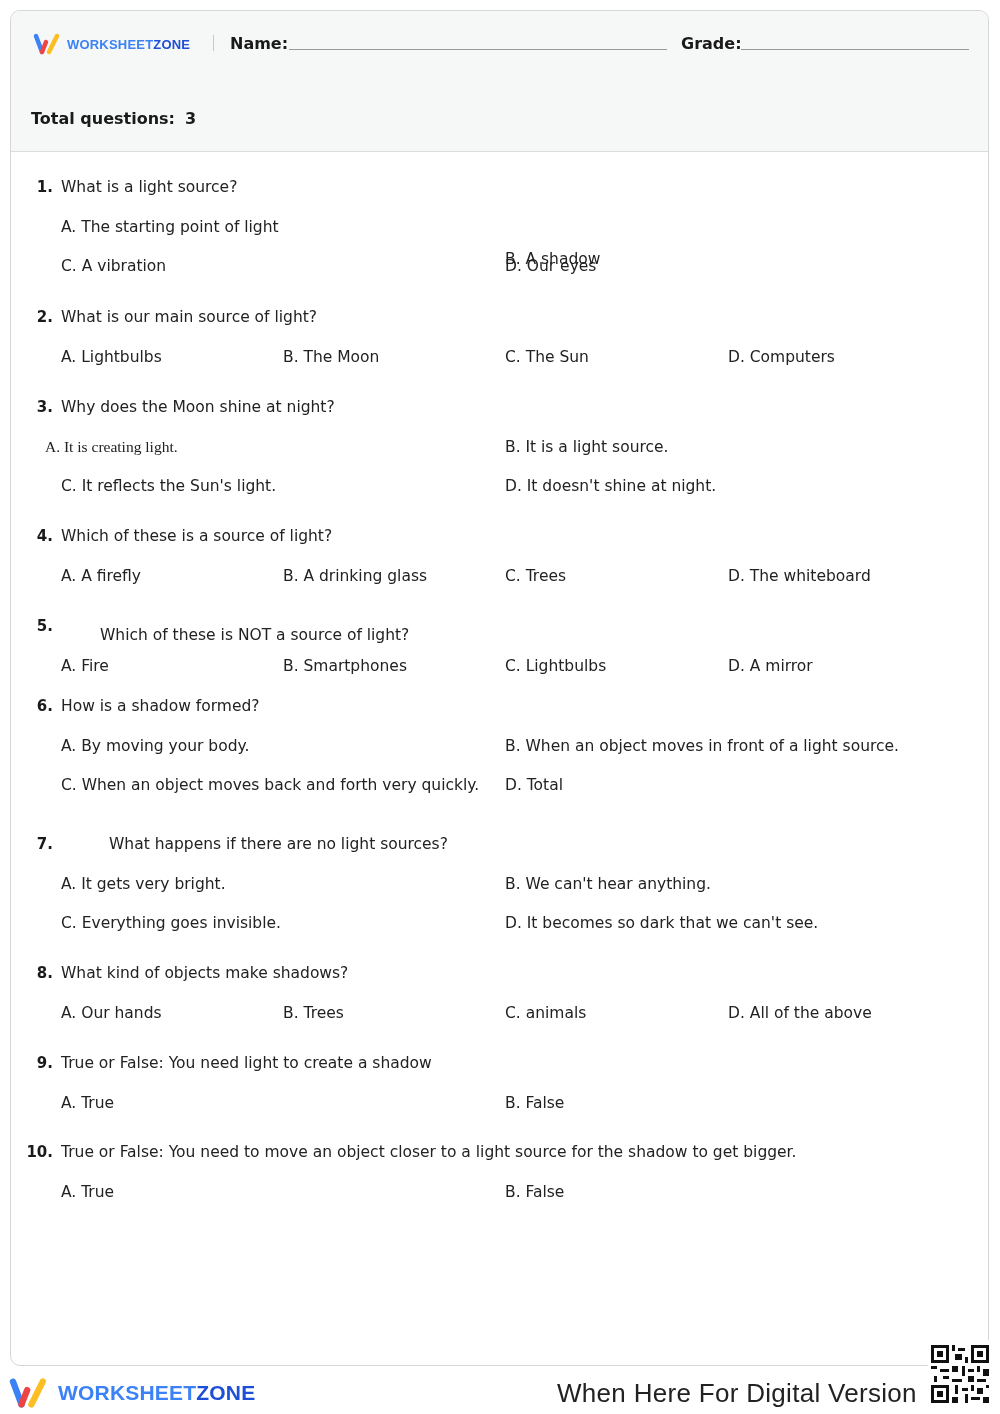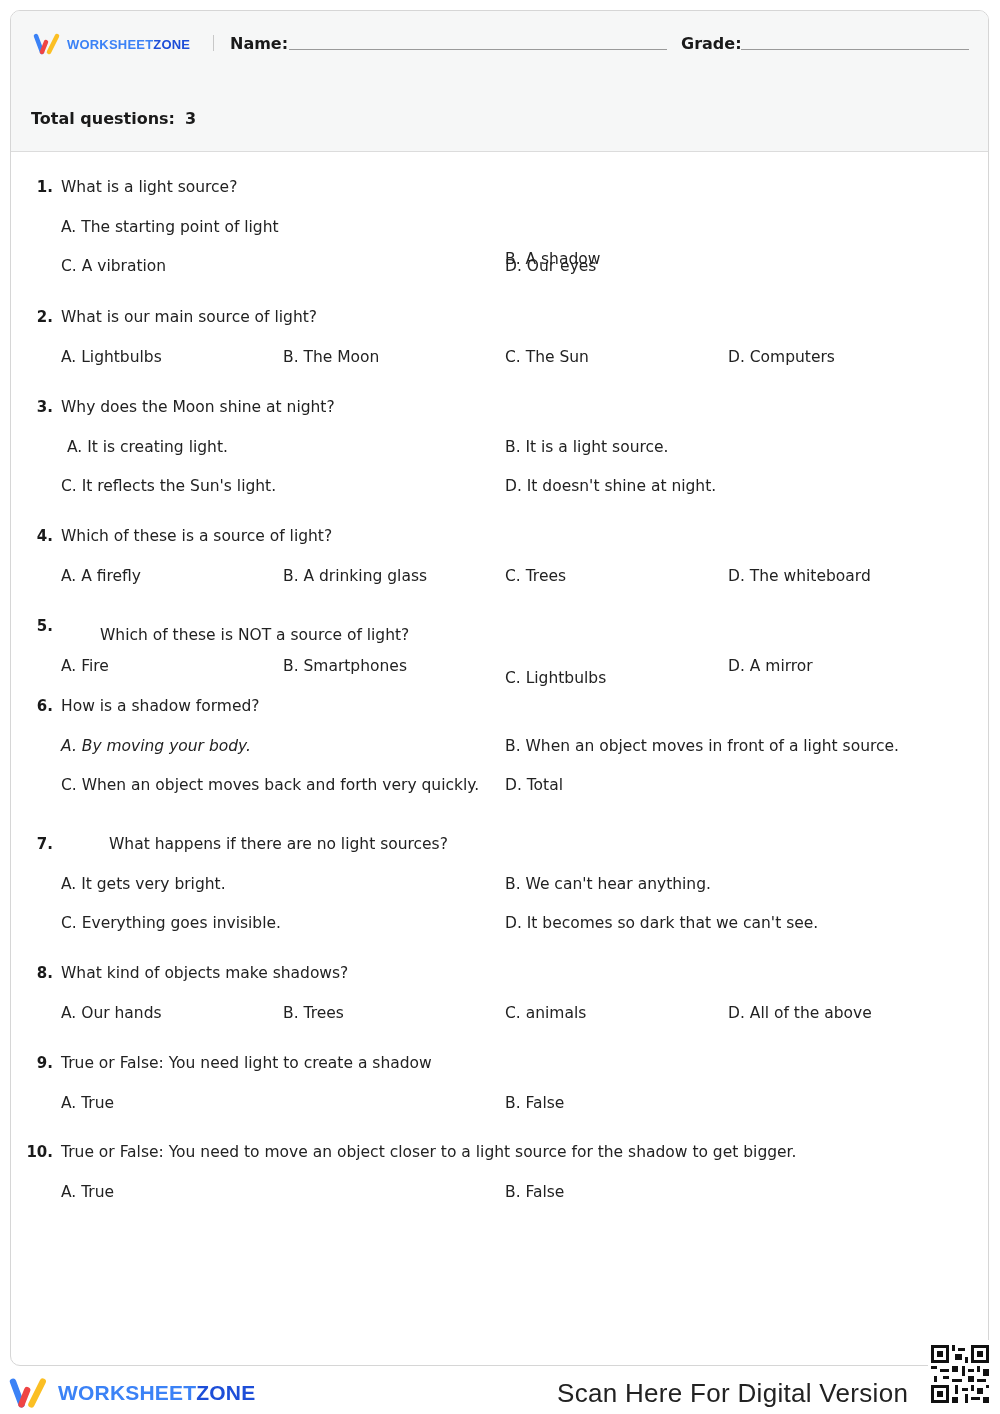--- a/index.html
+++ b/index.html
@@ -77,45 +77,45 @@
         <div class="q-num" style="top: 0px;">2.</div>
         <div class="q-text" style="top: 0px;">What is our main source of light?</div>
         <div class="opt" style="left: 50px; top: 40px;">A. Lightbulbs</div>
         <div class="opt" style="left: 272px; top: 40px;">B. The Moon</div>
         <div class="opt" style="left: 494px; top: 40px;">C. The Sun</div>
         <div class="opt" style="left: 717px; top: 40px;">D. Computers</div>
       </div>
       <div class="q" style="top: 387px;">
         <div class="q-num" style="top: 0px;">3.</div>
         <div class="q-text" style="top: 0px;">Why does the Moon shine at night?</div>
-        <div class="opt" style="left: 56px; top: 40px;">A. It is creating light.</div>
+        <div class="opt" style="left: 34px; top: 40px; font-family: Liberation Serif, serif;">A. It is creating light.</div>
         <div class="opt" style="left: 494px; top: 40px;">B. It is a light source.</div>
         <div class="opt" style="left: 50px; top: 79px;">C. It reflects the Sun's light.</div>
         <div class="opt" style="left: 494px; top: 79px;">D. It doesn't shine at night.</div>
       </div>
       <div class="q" style="top: 516px;">
         <div class="q-num" style="top: 0px;">4.</div>
         <div class="q-text" style="top: 0px;">Which of these is a source of light?</div>
         <div class="opt" style="left: 50px; top: 40px;">A. A firefly</div>
         <div class="opt" style="left: 272px; top: 40px;">B. A drinking glass</div>
         <div class="opt" style="left: 494px; top: 40px;">C. Trees</div>
         <div class="opt" style="left: 717px; top: 40px;">D. The whiteboard</div>
       </div>
       <div class="q" style="top: 606px;">
         <div class="q-num" style="top: 0px;">5.</div>
         <div class="q-text" style="top: 9px; margin-left: 39px;">Which of these is NOT a source of light?</div>
         <div class="opt" style="left: 50px; top: 40px;">A. Fire</div>
         <div class="opt" style="left: 272px; top: 40px;">B. Smartphones</div>
-        <div class="opt" style="left: 494px; top: 52px;">C. Lightbulbs</div>
+        <div class="opt" style="left: 494px; top: 40px;">C. Lightbulbs</div>
         <div class="opt" style="left: 717px; top: 40px;">D. A mirror</div>
       </div>
       <div class="q" style="top: 686px;">
         <div class="q-num" style="top: 0px;">6.</div>
         <div class="q-text" style="top: 0px;">How is a shadow formed?</div>
-        <div class="opt" style="left: 50px; top: 40px; font-style: italic;">A. By moving your body.</div>
+        <div class="opt" style="left: 50px; top: 40px;">A. By moving your body.</div>
         <div class="opt" style="left: 494px; top: 40px;">B. When an object moves in front of a light source.</div>
         <div class="opt" style="left: 50px; top: 79px;">C. When an object moves back and forth very quickly.</div>
         <div class="opt" style="left: 494px; top: 79px;">D. Total</div>
       </div>
       <div class="q" style="top: 824px;">
         <div class="q-num" style="top: 0px;">7.</div>
         <div class="q-text" style="top: 0px; margin-left: 48px;">What happens if there are no light sources?</div>
         <div class="opt" style="left: 50px; top: 40px;">A. It gets very bright.</div>
         <div class="opt" style="left: 494px; top: 40px;">B. We can't hear anything.</div>
         <div class="opt" style="left: 50px; top: 79px;">C. Everything goes invisible.</div>
@@ -145,21 +145,21 @@
 </div>
 
 <div class="footer-logo">
   <svg viewBox="0 0 30 24">
     <path d="M3 4 L9 20" stroke="#3b82f6" stroke-width="4.5" stroke-linecap="round" fill="none"></path>
     <path d="M9 20 L13 10" stroke="#ef4444" stroke-width="4.5" stroke-linecap="round" fill="none"></path>
     <path d="M16 20 L24 4" stroke="#fbbf24" stroke-width="4.5" stroke-linecap="round" fill="none"></path>
   </svg>
   <span class="logo-text"><span class="w">WORKSHEET</span><span class="z">ZONE</span></span>
 </div>
-<div class="scan">Scan Here For Digital Version</div>
+<div class="scan">When Here For Digital Version</div>
 <div class="qr">
   <svg viewBox="0 0 21 21" width="64" height="68" shape-rendering="crispEdges">
     <rect width="21" height="21" fill="#fff"></rect>
     <g fill="#111">
       <rect x="1" y="1" width="6" height="6"></rect>
         <rect x="2" y="2" width="4" height="4" fill="#fff"></rect>
         <rect x="3" y="3" width="2" height="2"></rect>
       <rect x="14" y="1" width="6" height="6"></rect>
         <rect x="15" y="2" width="4" height="4" fill="#fff"></rect>
         <rect x="16" y="3" width="2" height="2"></rect>

